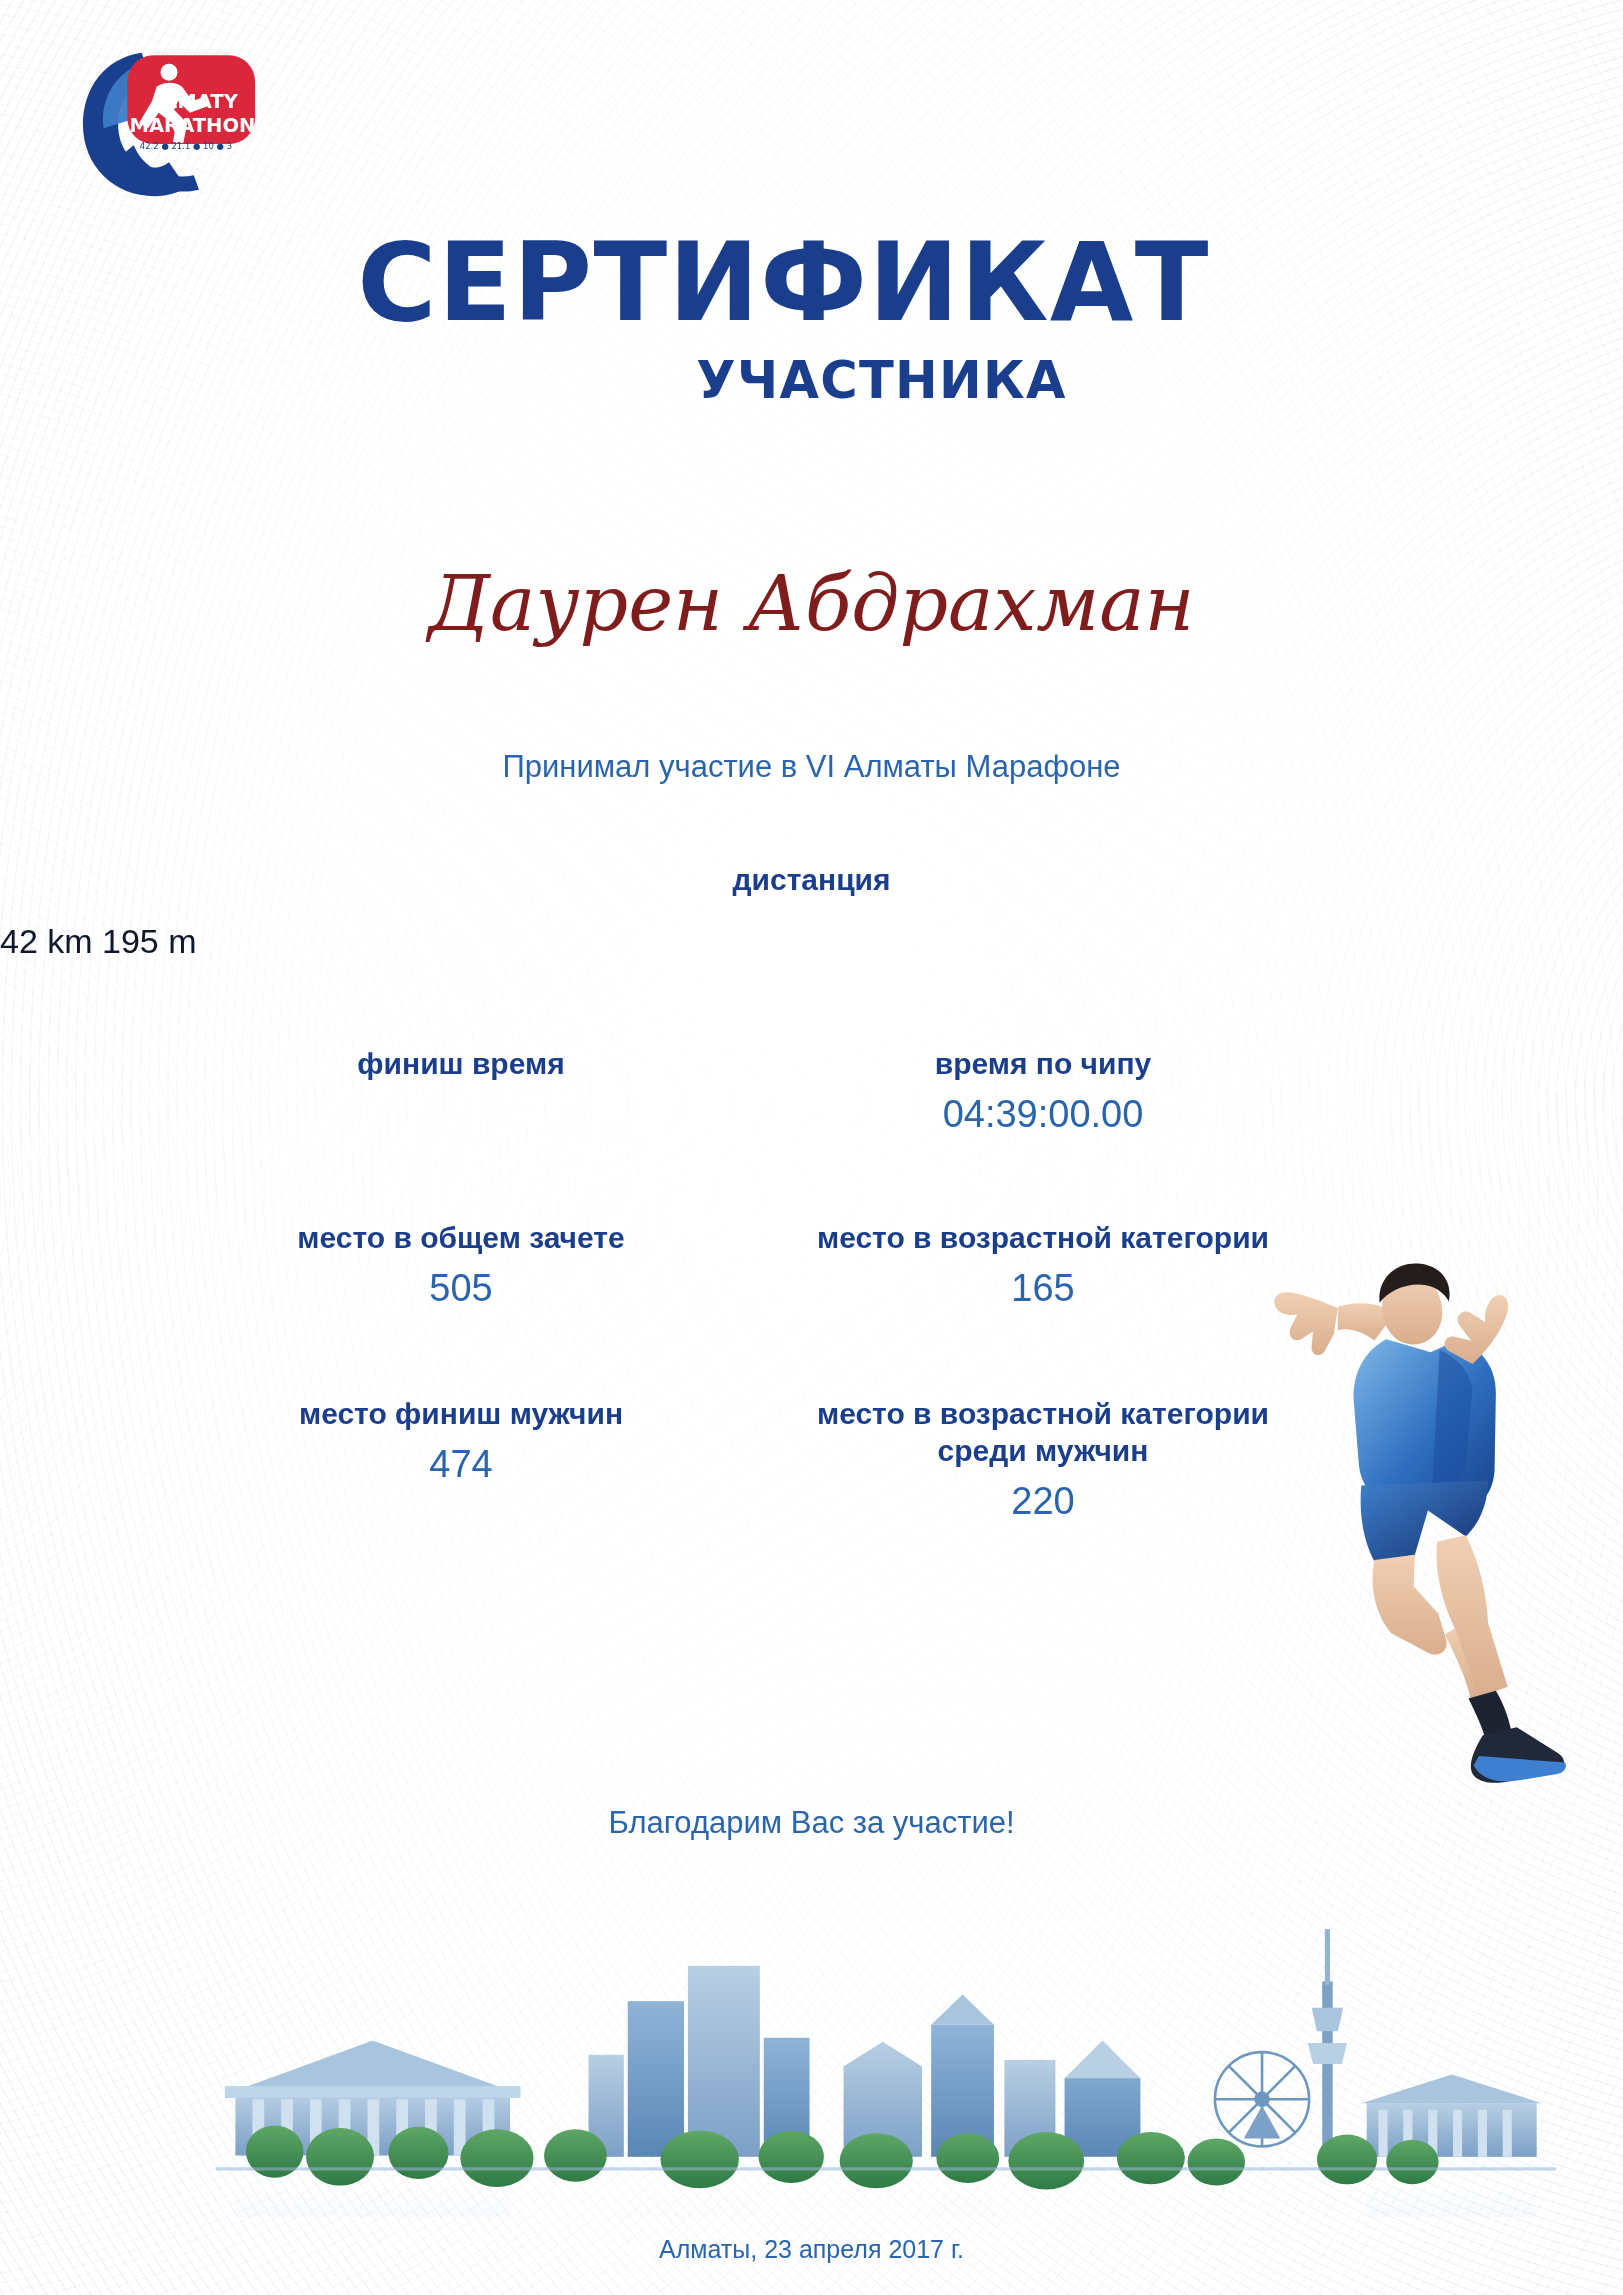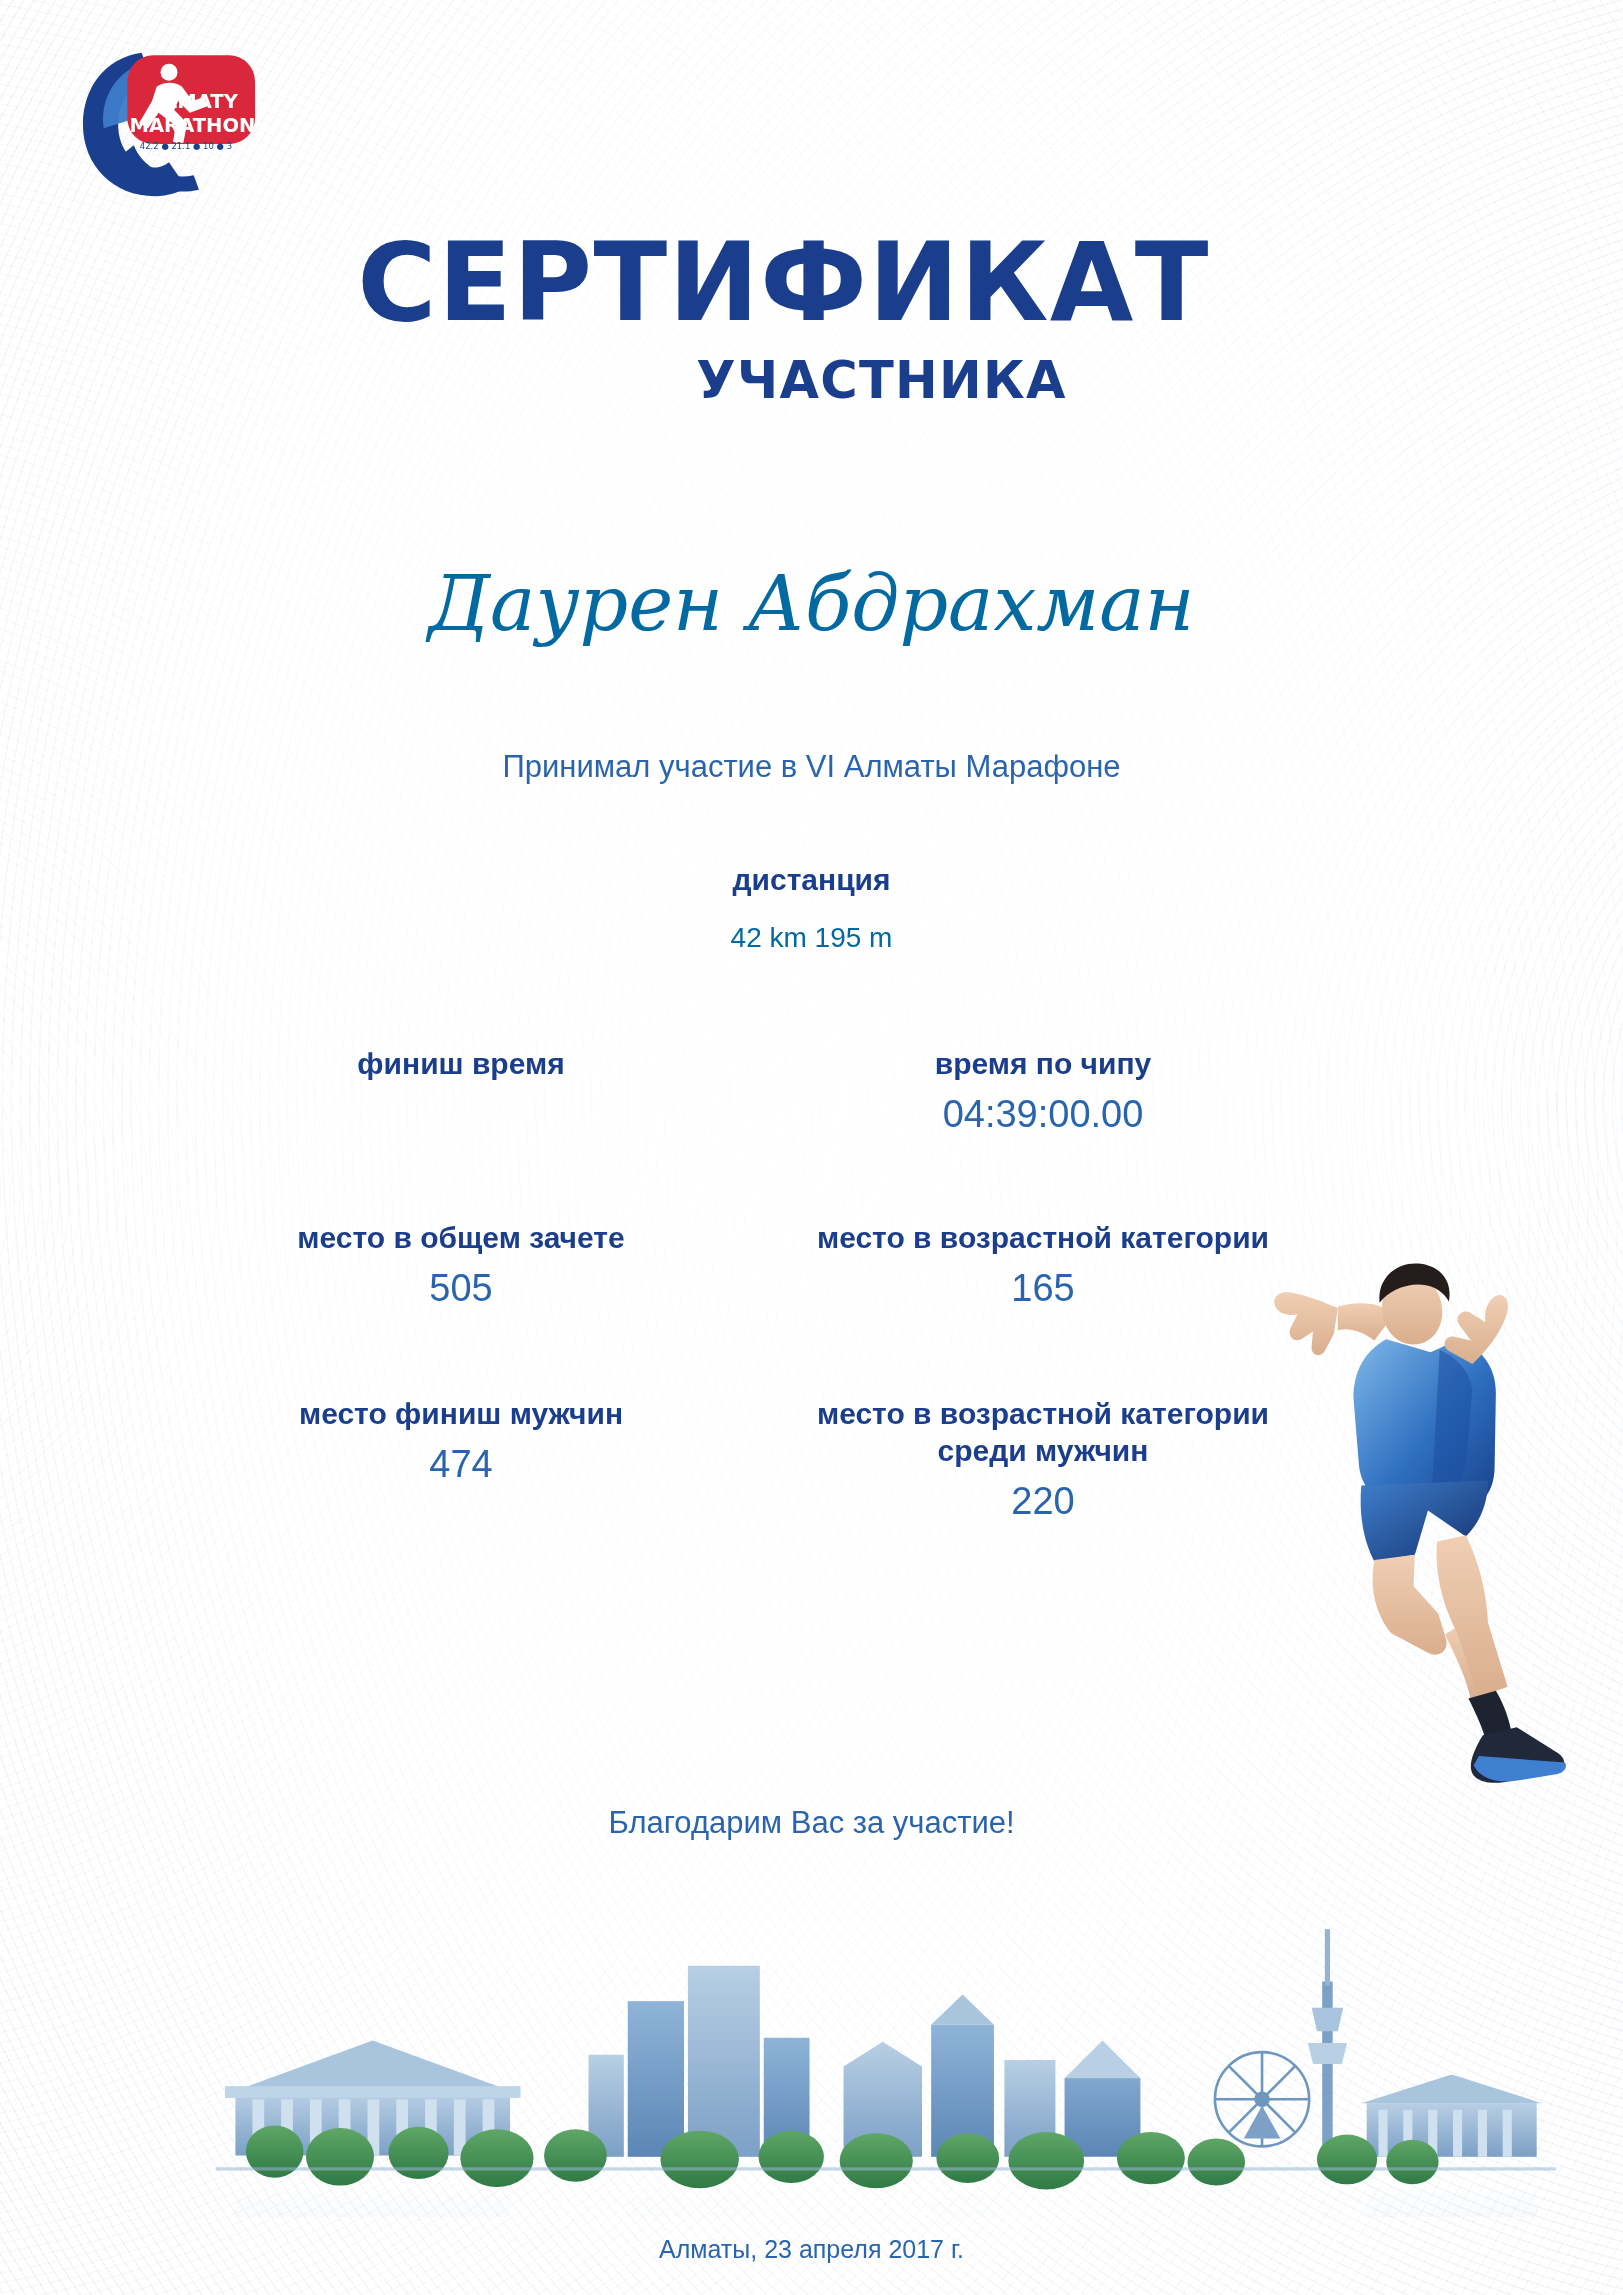--- a/index.html
+++ b/index.html
@@ -82,21 +82,21 @@
   
   .name {
     position: absolute;
     left: 0;
     right: 0;
     top: 559px;
     text-align: center;
     font-family: "DejaVu Serif", serif;
     font-style: italic;
     font-size: 76px;
-    color: #0369a1;
+    color: #7f1d1d;
     white-space: nowrap;
   }
 
   .subtitle {
     position: absolute;
     left: 0;
     right: 0;
     top: 749px;
     text-align: center;
     font-size: 31px;
@@ -112,23 +112,22 @@
     text-align: center;
     font-size: 30px;
     font-weight: bold;
     color: #1b3e8c;
   }
   .dist-value {
     position: absolute;
     left: 0;
     right: 0;
     top: 922px;
-    text-align: center;
-    font-size: 28px;
-    color: #0369a1;
+    font-size: 34px;
+    color: #0f172a;
   }
 
   
   .stats {
     position: absolute;
     left: 170px;
     top: 1046px;
     width: 1164px;
   }
   .stat-row {

